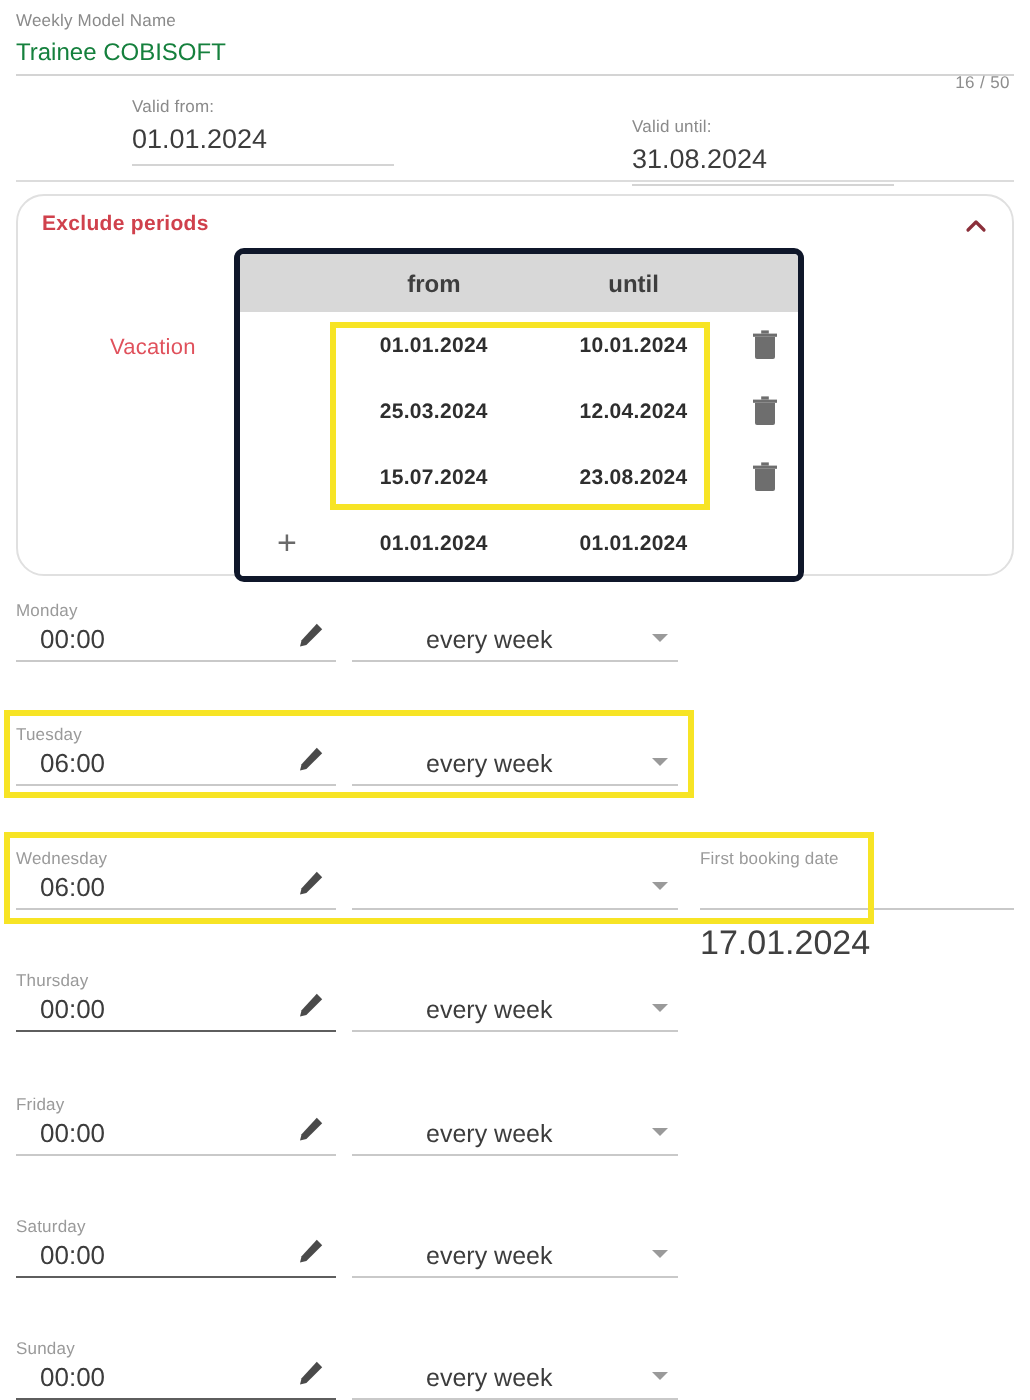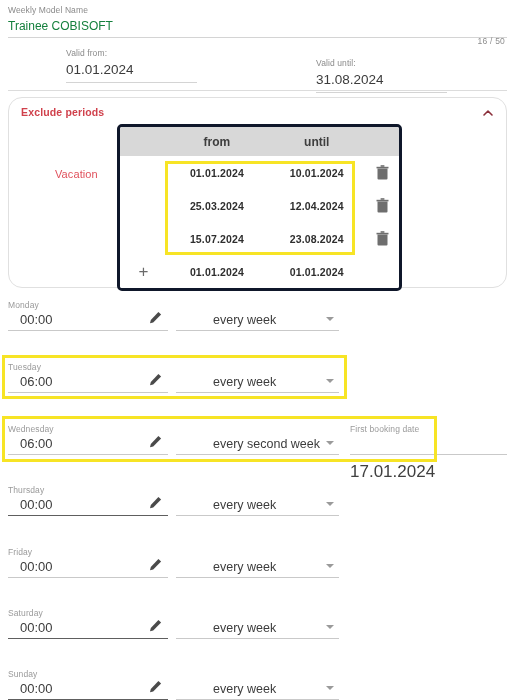--- a/index.html
+++ b/index.html
@@ -447,21 +447,20 @@
     <div class="day-time">
       <div class="day-label">Wednesday</div>
       <div class="day-value">06:00</div>
     </div>
     <div class="day-underline"></div>
     <span class="pencil-icon">
       <svg width="13" height="13" viewBox="0 0 13 13">
         <path d="M9.4 0.9 L12.1 3.6 L4.2 11.5 L1 12.3 L1.8 9.1 Z" fill="#4a4a4a"></path>
       </svg>
     </span>
-    <div class="freq-value">every second week</div>
     <div class="freq-underline"></div>
     <div class="freq-caret"></div>
     <div class="booking-field">
       <div class="booking-label">First booking date</div>
       <div class="booking-value">17.01.2024</div>
     </div>
     <div class="booking-underline"></div>
   </div>
 
   <div class="day-row" style="top:485px">

